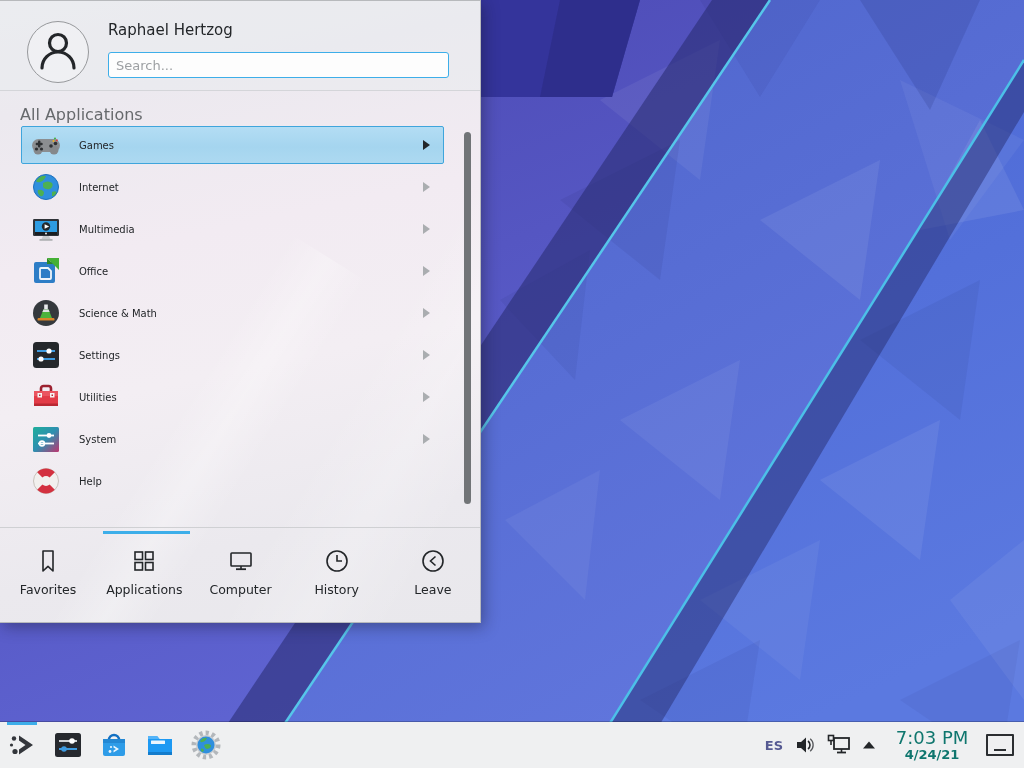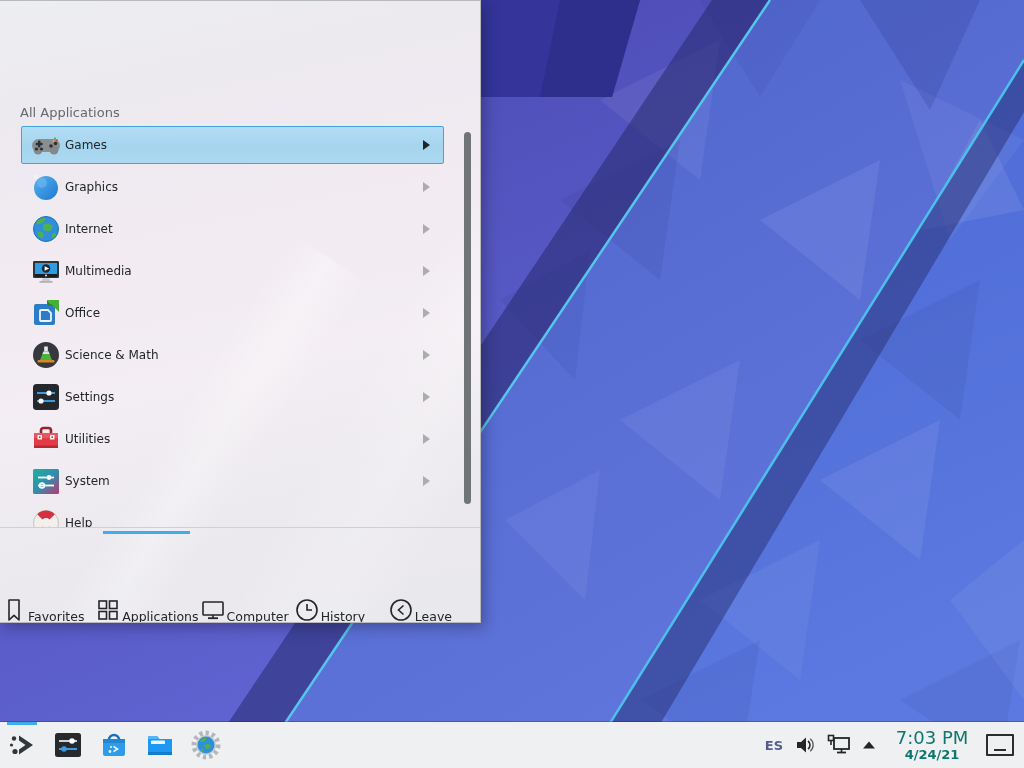--- a/index.html
+++ b/index.html
@@ -28,42 +28,42 @@
   .menu-header { position:relative; height:90px; border-bottom:1px solid #d4d5d9;
     background:rgba(233,235,238,.55); }
   .avatar { position:absolute; left:27px; top:20px; width:62px; height:62px;
     border:1px solid #97999c; border-radius:50%; background:rgba(255,255,255,.25); }
   .user-name { position:absolute; left:108px; top:20px; font-size:15px; color:#232629; }
   .search-input { position:absolute; left:108px; top:51px; width:341px; height:26px;
     border:1px solid #3daee9; border-radius:3px; background:#fdfdfd;
     font-family:inherit; font-size:13px; color:#232629; padding:0 7px; outline:none; }
   .search-input::placeholder { color:#9da0a3; }
 
-  .section-label { position:absolute; left:20px; top:104px; font-size:13px; color:#66696c; }
+  .section-label { position:absolute; left:20px; top:104px; font-size:16px; color:#66696c; }
 
   .category-list { position:absolute; left:0; top:125px; width:481px; height:401px; overflow:hidden; }
   .cat-row { position:relative; height:38px; margin:0 37px 4px 21px; display:flex; align-items:center;
     border:1px solid transparent; border-radius:2px; cursor:default; }
   .cat-row.selected {
     background:linear-gradient(180deg,#b3ddf4 0%,#a5d5ef 55%,#add9f1 100%);
     border:1px solid #3fa5dc; }
   .cat-icon { width:32px; height:32px; margin-left:8px; flex:0 0 32px; }
-  .cat-label { margin-left:3px; font-size:12px; color:#232629; }
+  .cat-label { margin-left:17px; font-size:10px; color:#232629; }
   .cat-arrow { position:absolute; right:13px; width:0; height:0;
     border-top:5px solid transparent; border-bottom:5px solid transparent; border-left:7px solid #aaadb0; }
   .cat-row.selected .cat-arrow { border-left-color:#232629; }
 
   .scrollbar-track { position:absolute; right:10px; top:0; width:7px; height:401px; }
   .scrollbar-thumb { position:absolute; right:0; top:6px; width:7px; height:372px;
     border-radius:4px; background:#717477; }
 
   .menu-footer { position:absolute; left:0; top:526px; width:481px; height:97px;
     border-top:1px solid #cfd0d3; display:flex; }
   .tab-indicator { position:absolute; left:103px; top:3px; width:87px; height:3px; background:#3daee9; }
-  .tab { flex:1 1 0; display:flex; flex-direction:row; align-items:flex-end; padding-top:19px; cursor:default; }
+  .tab { flex:1 1 0; display:flex; flex-direction:column; align-items:center; padding-top:19px; cursor:default; }
   .tab svg { width:28px; height:28px; }
   .tab-label { margin-top:7px; font-size:12.5px; color:#232629; }
 
   
   .taskbar { position:absolute; left:0; top:722px; width:1024px; height:46px;
     background:#eff0f1; box-shadow:0 -1px 0 rgba(0,0,0,.22);
     display:flex; align-items:center; padding:0 6px; }
   .task-app { position:relative; width:32px; height:32px; margin-right:14px; flex:0 0 32px; }
   .task-app svg { width:32px; height:32px; }
   .task-active-line { position:absolute; left:1px; top:-7px; width:30px; height:3px; background:#3daee9; }
@@ -142,20 +142,30 @@
   <polygon points="300,0 420,0 380,97" fill="#3b3ba8" opacity="0.75"></polygon>
   <polygon points="560,0 640,0 612,97 540,97" fill="#2e2e8a" opacity="0.85"></polygon>
   <line x1="437" y1="0" x2="445" y2="97" stroke="#4a6ae0" stroke-width="3" opacity="0.6"></line>
 </svg>
 </div>
 
 <div class="kickoff">
   <div class="panel-streak streak1"></div>
   <div class="panel-streak streak2"></div>
 
+  <div class="menu-header">
+    <div class="avatar">
+      <svg width="60" height="60" viewBox="0 0 60 60">
+        <circle cx="30" cy="21" r="8.5" fill="none" stroke="#232629" stroke-width="3.2"></circle>
+        <path d="M14,46 a16,16 0 0 1 32,0" fill="none" stroke="#232629" stroke-width="3.2" stroke-linecap="round"></path>
+      </svg>
+    </div>
+    <div class="user-name">Raphael Hertzog</div>
+    <input class="search-input" type="text" placeholder="Search..." style="">
+  </div>
 
   <div class="section-label">All Applications</div>
 
   <div class="category-list">
 
     <div class="cat-row selected">
       <svg class="cat-icon" viewBox="0 0 32 32">
         <rect x="2" y="10" width="28" height="13" rx="6.5" fill="#8b8e91"></rect>
         <circle cx="8" cy="21" r="4.5" fill="#85888b"></circle>
           <circle cx="24" cy="21" r="4.5" fill="#85888b"></circle>
@@ -166,35 +176,20 @@
         <circle cx="21" cy="17" r="1.8" fill="#2d3033"></circle>
           <circle cx="25.5" cy="14.5" r="1.8" fill="#2d3033"></circle>
         <circle cx="23.5" cy="12" r="1.1" fill="#e8b021"></circle>
           <circle cx="26.8" cy="11.3" r="1.1" fill="#d04040"></circle>
           <circle cx="25" cy="9.6" r="1.1" fill="#4daf4d"></circle>
       </svg>
       <span class="cat-label">Games</span>
       <span class="cat-arrow"></span>
     </div>
 
-    <div class="cat-row">
-      <svg class="cat-icon" viewBox="0 0 32 32">
-        <defs>
-            <linearGradient id="ballG" x1="0" y1="0" x2="1" y2="1">
-          <stop offset="0" stop-color="#58b2ee"></stop>
-              <stop offset="1" stop-color="#1d78d0"></stop>
-            </linearGradient>
-          </defs>
-        <circle cx="16" cy="17" r="12" fill="url(#ballG)"></circle>
-        <circle cx="12" cy="12" r="5" fill="#7ec4f2" opacity="0.45"></circle>
-        <rect x="4" y="4" width="4" height="4" fill="#eaf3fa" opacity="0.9"></rect>
-      </svg>
-      <span class="cat-label">Graphics</span>
-      <span class="cat-arrow"></span>
-    </div>
 
     <div class="cat-row">
       <svg class="cat-icon" viewBox="0 0 32 32">
         <circle cx="16" cy="16" r="12.5" fill="#2f8fdd"></circle>
         <path d="M6,10 Q10,4 16,5 Q14,10 10,11 Q7,12 6,10 Z" fill="#4db052"></path>
         <path d="M13,12 Q18,9 22,12 Q24,15 20,18 Q15,19 13,16 Z" fill="#4db052"></path>
         <path d="M8,19 Q12,18 14,21 Q14,26 10,25 Q7,22 8,19 Z" fill="#4db052"></path>
         <path d="M22,21 Q26,19 27,22 Q25,26 22,25 Z" fill="#4db052"></path>
         <circle cx="16" cy="16" r="12.5" fill="none" stroke="#1c6fbe" stroke-width="1"></circle>
       </svg>

